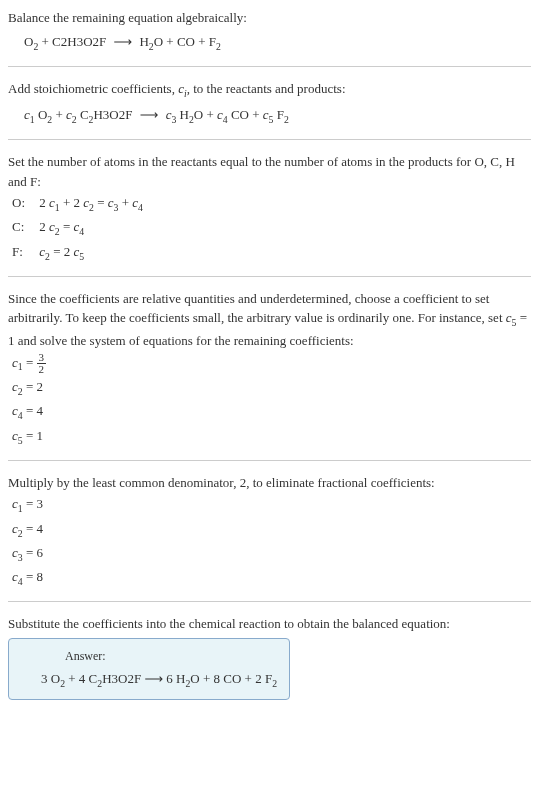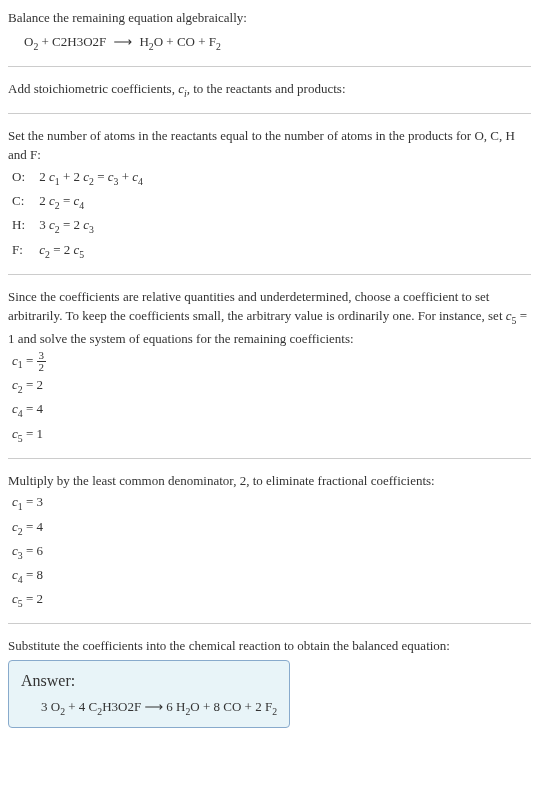--- a/index.html
+++ b/index.html
@@ -60,22 +60,23 @@
     }
     .answer-box {
       border: 1px solid #8ac;
       background: #e8f4f8;
       border-radius: 4px;
       padding: 8px 12px;
       display: inline-block;
       margin-top: 4px;
     }
     .answer-label {
-      font-size: 16px;
+      font-size: 12px;
       margin-bottom: 4px;
+      margin-left: 44px;
     }
     .answer-content {
       padding-left: 20px;
       text-align: center;
     }
     .italic-var {
       font-style: italic;
     }
   </style>
 </head>
@@ -89,37 +90,38 @@
     <span>H<sub>2</sub>O + CO + F<sub>2</sub></span>
   </div>
 </div>
 
 <hr>
 
 <div class="section">
   <div>
     <span>Add stoichiometric coefficients, </span><span class="italic-var">c<sub>i</sub></span><span>, to the reactants and products:</span>
   </div>
+  <div class="equation">
+    <span class="italic-var">c</span><sub>1</sub> O<sub>2</sub> + <span class="italic-var">c</span><sub>2</sub> C<sub>2</sub>H3O2F
+    <span class="arrow">⟶</span>
+    <span class="italic-var">c</span><sub>3</sub> H<sub>2</sub>O + <span class="italic-var">c</span><sub>4</sub> CO + <span class="italic-var">c</span><sub>5</sub> F<sub>2</sub>
+  </div>
 </div>
 
 <hr>
 
 <div class="section">
   <div>Set the number of atoms in the reactants equal to the number of atoms in the products for O, C, H and F:</div>
   <div class="coef-line">
     <span class="label">O:</span>
     <span>2 <span class="italic-var">c</span><sub>1</sub> + 2 <span class="italic-var">c</span><sub>2</sub> = <span class="italic-var">c</span><sub>3</sub> + <span class="italic-var">c</span><sub>4</sub></span>
   </div>
   <div class="coef-line">
     <span class="label">C:</span>
     <span>2 <span class="italic-var">c</span><sub>2</sub> = <span class="italic-var">c</span><sub>4</sub></span>
-  </div>
-  <div class="coef-line">
-    <span class="label">H:</span>
-    <span>3 <span class="italic-var">c</span><sub>2</sub> = 2 <span class="italic-var">c</span><sub>3</sub></span>
   </div>
   <div class="coef-line">
     <span class="label">F:</span>
     <span><span class="italic-var">c</span><sub>2</sub> = 2 <span class="italic-var">c</span><sub>5</sub></span>
   </div>
 </div>
 
 <hr>
 
 <div class="section">
@@ -137,21 +139,20 @@
 </div>
 
 <hr>
 
 <div class="section">
   <div>Multiply by the least common denominator, 2, to eliminate fractional coefficients:</div>
   <div class="coef-line"><span class="italic-var">c</span><sub>1</sub> = 3</div>
   <div class="coef-line"><span class="italic-var">c</span><sub>2</sub> = 4</div>
   <div class="coef-line"><span class="italic-var">c</span><sub>3</sub> = 6</div>
   <div class="coef-line"><span class="italic-var">c</span><sub>4</sub> = 8</div>
-  <div class="coef-line"><span class="italic-var">c</span><sub>5</sub> = 2</div>
 </div>
 
 <hr>
 
 <div class="section">
   <div>Substitute the coefficients into the chemical reaction to obtain the balanced equation:</div>
   <div class="answer-box">
     <div class="answer-label">Answer:</div>
     <div class="answer-content">
       3 O<sub>2</sub> + 4 C<sub>2</sub>H3O2F ⟶ 6 H<sub>2</sub>O + 8 CO + 2 F<sub>2</sub>

